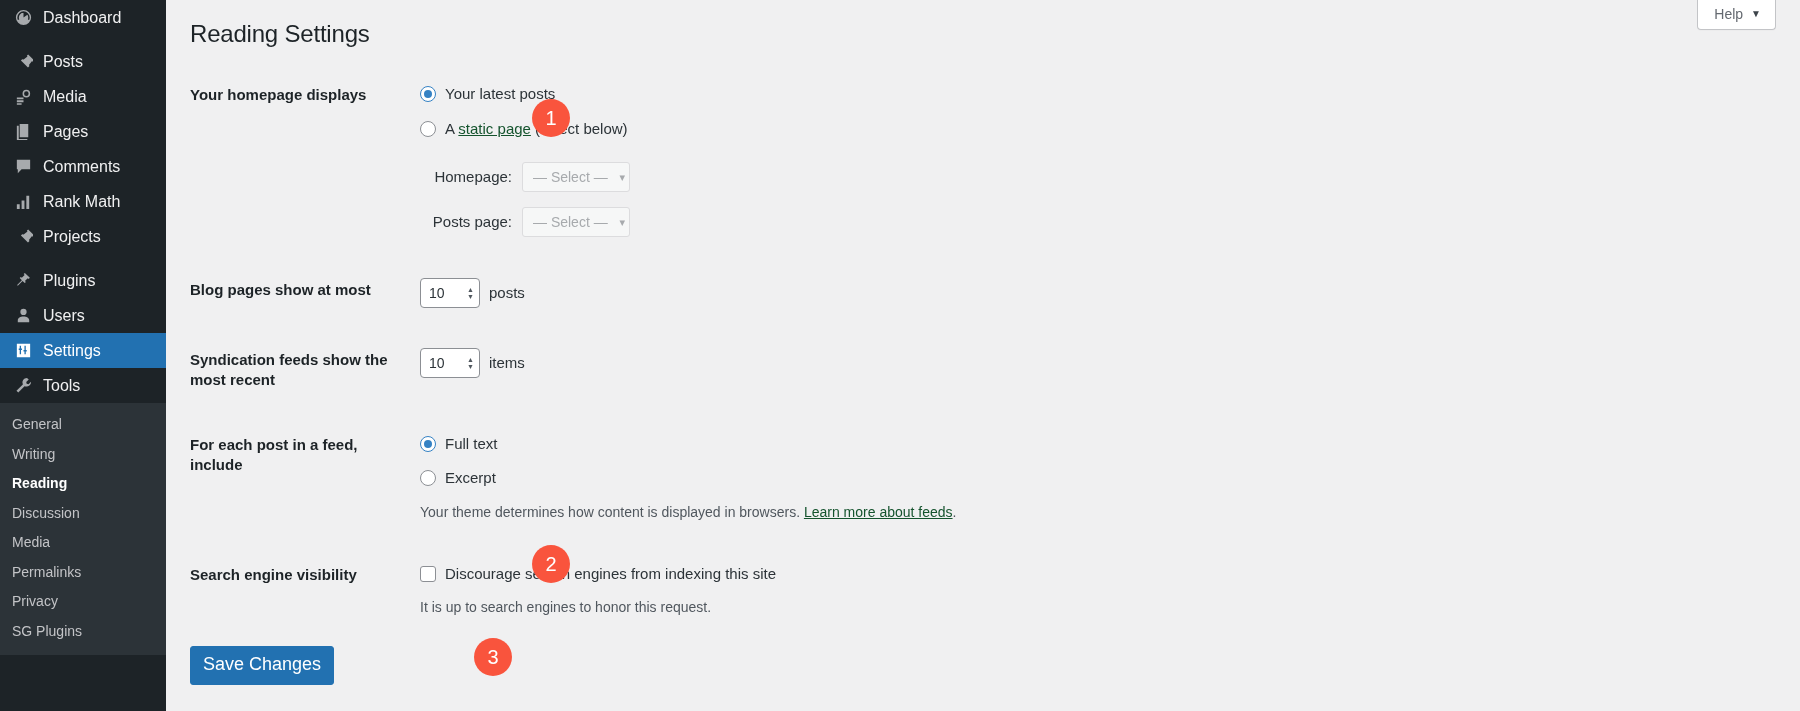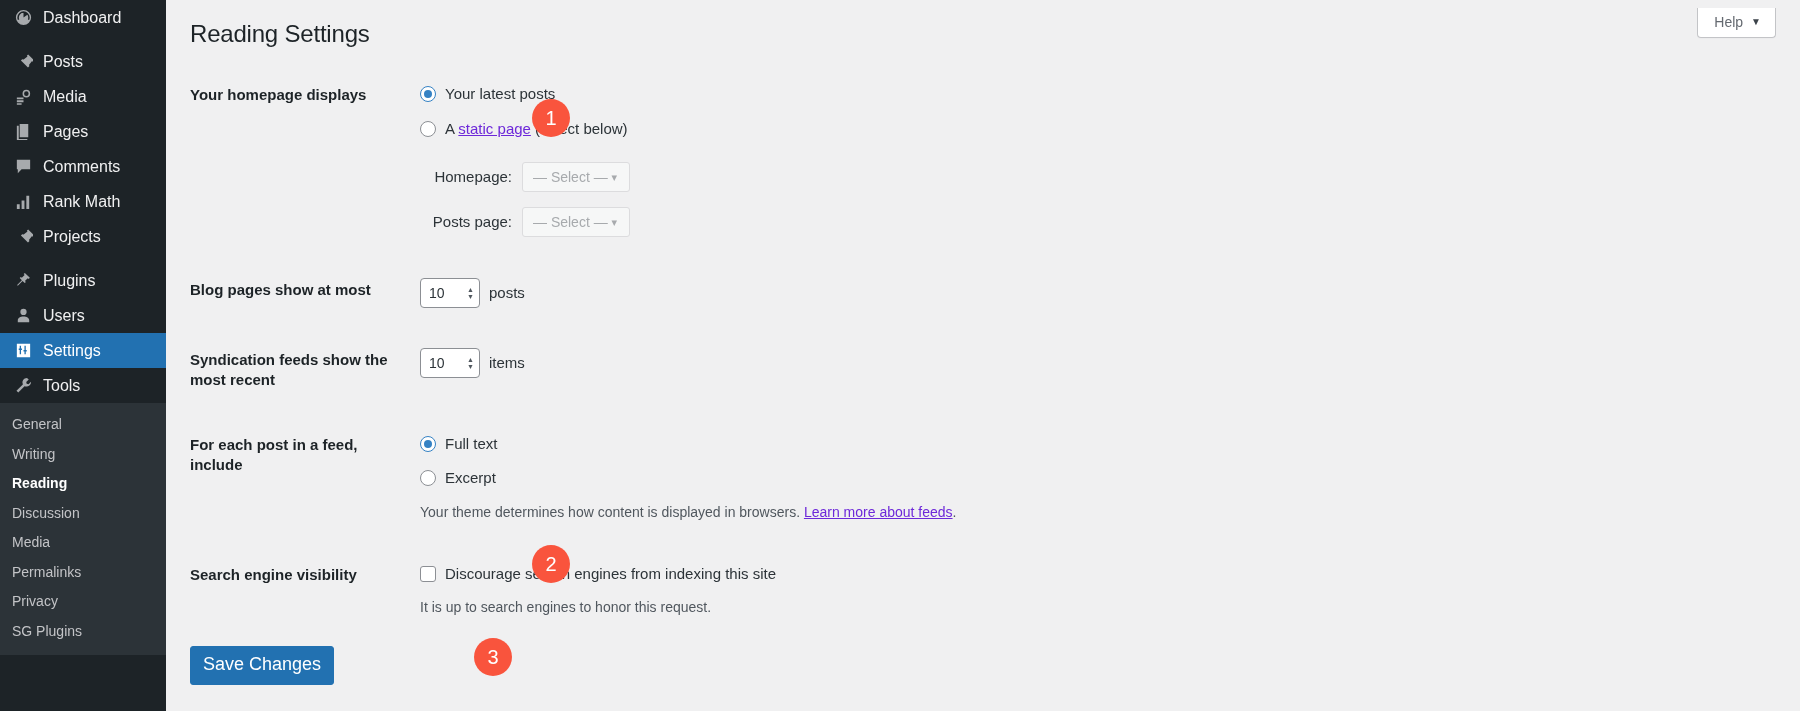--- a/index.html
+++ b/index.html
@@ -62,21 +62,21 @@
   .submenu-item.active { color: #fff; font-weight: bold; }
 
   
   .main {
     flex: 1 1 auto;
     position: relative;
     background: #f0f0f1;
     padding: 0;
   }
   .help-tab-wrap {
-    position: absolute; top: 8px; right: 24px;
+    position: absolute; top: 0; right: 24px;
     z-index: 4;
   }
   .help-tab {
     background: #fff;
     border: 1px solid #c3c4c7;
     border-top: none;
     border-radius: 0 0 4px 4px;
     padding: 6px 14px 7px 16px;
     font-size: 14px; color: #646970;
     cursor: pointer;
@@ -122,38 +122,38 @@
     border: 1px solid #8c8f94; border-radius: 50%;
     background: #fff; margin-right: 9px;
     position: relative; cursor: pointer;
   }
   .radio.checked { border-color: #3582c4; }
   .radio.checked::after {
     content: ""; position: absolute;
     left: 3px; top: 3px; width: 8px; height: 8px;
     border-radius: 50%; background: #3582c4;
   }
-  a.ln { color: #6d28d9; text-decoration: underline; cursor: pointer; }
+  a.ln { color: #14532d; text-decoration: underline; cursor: pointer; }
 
   .select-rows { margin-top: 22px; }
   .select-row {
     display: flex; align-items: center;
     margin-bottom: 15px;
   }
   .select-row .sel-label {
     width: 92px; text-align: right; margin-right: 10px;
     font-size: 15px; color: #2c3338;
   }
   .wp-select {
     width: 108px; height: 30px;
     background: #f6f7f7;
     border: 1px solid #dcdcde;
     border-radius: 3px;
     display: flex; align-items: center; justify-content: space-between;
-    padding: 0 12px 0 10px;
+    padding: 0 4px 0 10px;
     font-size: 14px; color: #a7aaad;
     cursor: pointer;
   }
   .wp-select .chev { color: #a7aaad; font-size: 11px; line-height: 1; }
 
   .num-wrap { display: flex; align-items: center; }
   .num-input {
     width: 60px; height: 30px;
     border: 1px solid #8c8f94; border-radius: 4px;
     background: #fff;

